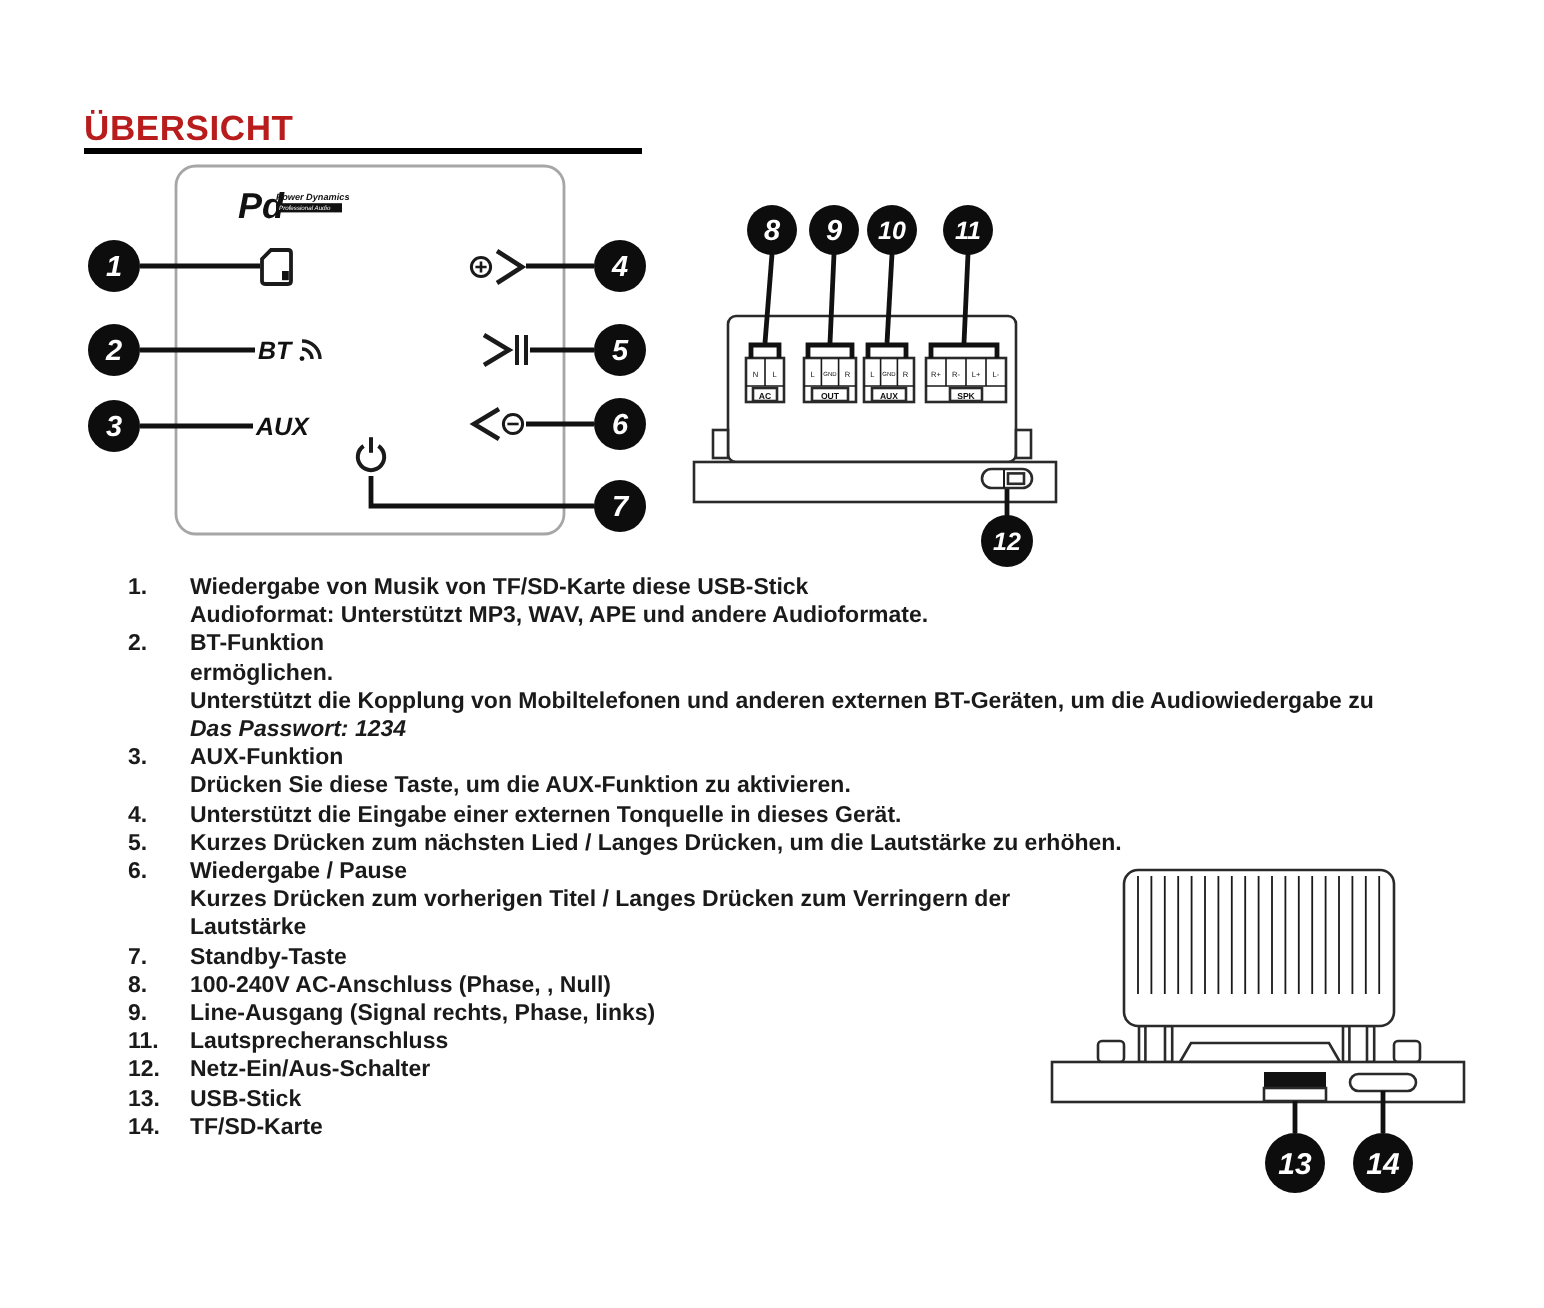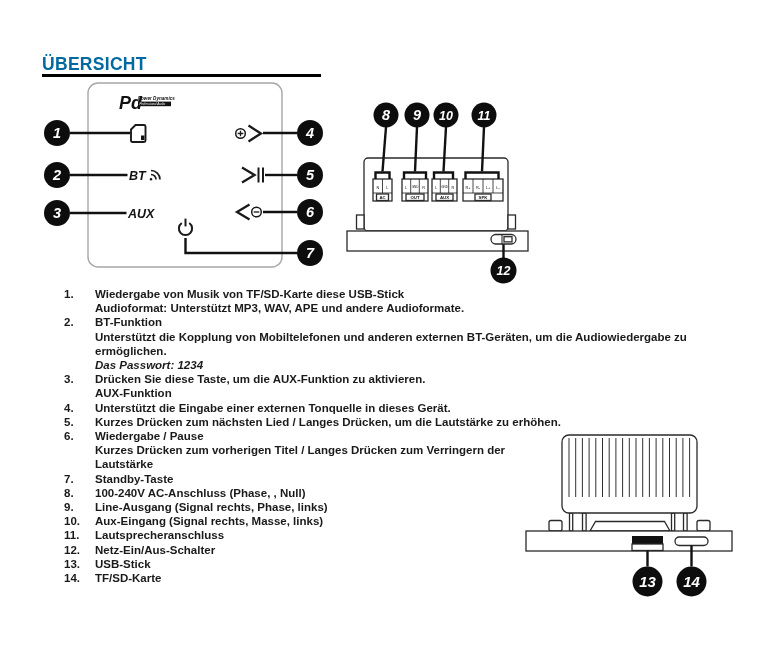--- a/index.html
+++ b/index.html
@@ -2,21 +2,21 @@
 <html><head>
 <meta charset="utf-8">
 <style>
   html,body{margin:0;padding:0;}
   body{
     width:772px;height:654px;position:relative;background:#ffffff;
     font-family:"Liberation Sans",sans-serif;color:#1a1a1a;overflow:hidden;
   }
   .page-title{
     position:absolute;left:42px;top:54px;font-size:17.5px;font-weight:bold;
-    letter-spacing:.3px;color:#0369a1;
+    letter-spacing:.3px;color:#b91c1c;
   }
   .title-rule{position:absolute;left:42px;top:74px;width:279px;height:2.6px;background:#000;}
   svg{position:absolute;overflow:visible;}
   svg text{font-family:"Liberation Sans",sans-serif;}
   .stroke{stroke:#1a1a1a;fill:none;}
   .panel{stroke:#a6a6a6;stroke-width:1.4;fill:#fff;}
   .callout{fill:#0d0d0d;}
   .callout-num{fill:#fff;font-weight:bold;font-style:italic;text-anchor:middle;}
   .cline{stroke:#111;stroke-width:2.4;fill:none;}
   .thin{stroke:#2a2a2a;stroke-width:1.3;fill:#fff;}
@@ -242,30 +242,30 @@
       <div class="num">1.</div>
       <div class="content">
         <div class="line b">Wiedergabe von Musik von TF/SD-Karte diese USB-Stick</div>
         <div class="line">Audioformat: Unterstützt MP3, WAV, APE und andere Audioformate.</div>
       </div>
     </div>
   <div class="item">
       <div class="num">2.</div>
       <div class="content">
         <div class="line b">BT-Funktion</div>
+        <div class="line">ermöglichen.</div>
         <div class="line">Unterstützt die Kopplung von Mobiltelefonen und anderen externen BT-Geräten, um die Audiowiedergabe zu</div>
-        <div class="line">ermöglichen.</div>
         <div class="line i">Das Passwort: 1234</div>
       </div>
     </div>
   <div class="item">
       <div class="num">3.</div>
       <div class="content">
+        <div class="line b">AUX-Funktion</div>
         <div class="line">Drücken Sie diese Taste, um die AUX-Funktion zu aktivieren.</div>
-        <div class="line b">AUX-Funktion</div>
       </div>
     </div>
   <div class="item">
       <div class="num">4.</div>
       <div class="content">
         <div class="line b">Unterstützt die Eingabe einer externen Tonquelle in dieses Gerät.</div>
       </div>
     </div>
   <div class="item">
       <div class="num">5.</div>
@@ -293,26 +293,20 @@
         <div class="line b">100-240V AC-Anschluss (Phase, , Null)</div>
       </div>
     </div>
   <div class="item">
       <div class="num">9.</div>
       <div class="content">
         <div class="line b">Line-Ausgang (Signal rechts, Phase, links)</div>
       </div>
     </div>
   <div class="item">
-      <div class="num">10.</div>
-      <div class="content">
-        <div class="line b">Aux-Eingang (Signal rechts, Masse, links)</div>
-      </div>
-    </div>
-  <div class="item">
       <div class="num">11.</div>
       <div class="content">
         <div class="line b">Lautsprecheranschluss</div>
       </div>
     </div>
   <div class="item">
       <div class="num">12.</div>
       <div class="content">
         <div class="line b">Netz-Ein/Aus-Schalter</div>
       </div>

